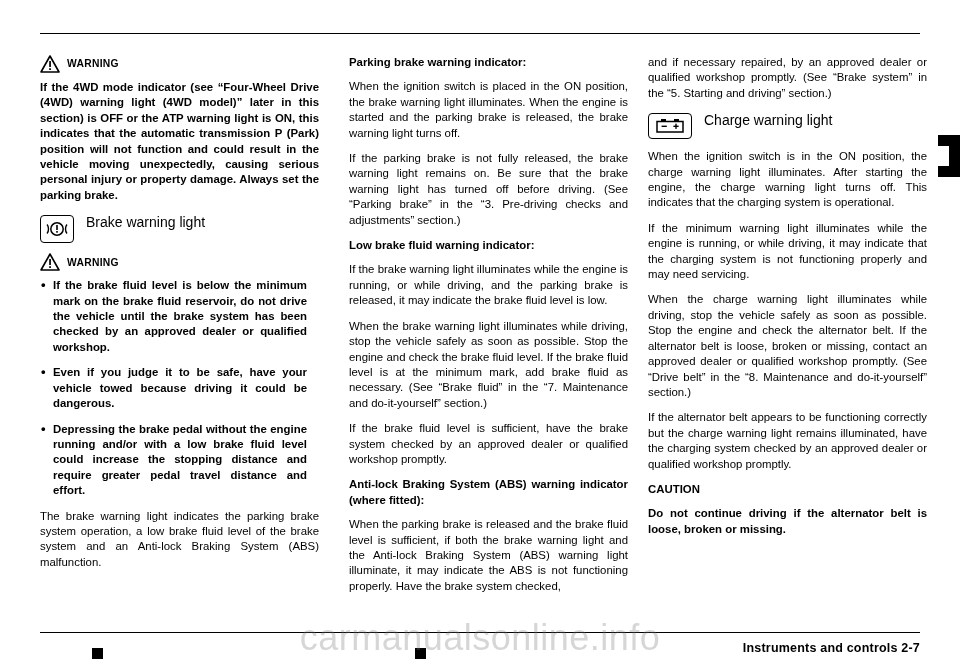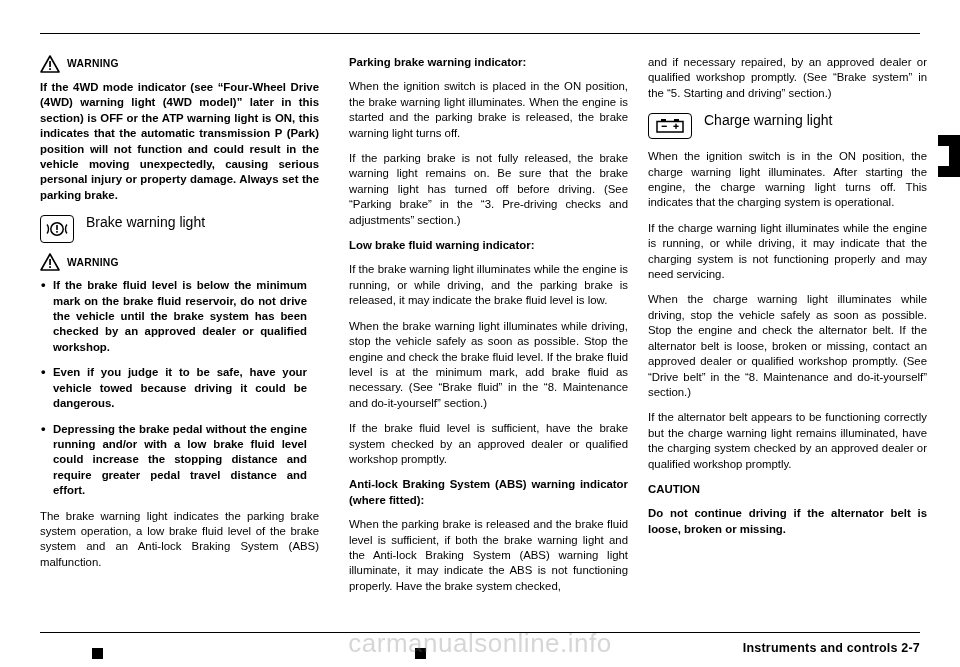--- a/index.html
+++ b/index.html
@@ -160,21 +160,21 @@
     letter-spacing: 0.2px;
   }
   .footer .pg { }
 
   .watermark {
     position: absolute;
     left: 0;
     right: 0;
     bottom: 8px;
     text-align: center;
-    font-size: 26px;
+    font-size: 36px;
     color: rgba(120,120,120,0.30);
     letter-spacing: 0.5px;
     pointer-events: none;
     font-family: "Liberation Sans", sans-serif;
   }
 </style>
 </head>
 <body>
 
 <div class="page">
@@ -235,21 +235,21 @@
 
       <p>The brake warning light indicates the parking brake system operation, a low brake fluid level of the brake system and an Anti-lock Braking System (ABS) malfunction.</p>
     </div>
 
     <div class="col col2">
       <p class="subhead">Parking brake warning indicator:</p>
       <p>When the ignition switch is placed in the ON position, the brake warning light illuminates. When the engine is started and the parking brake is released, the brake warning light turns off.</p>
       <p>If the parking brake is not fully released, the brake warning light remains on. Be sure that the brake warning light has turned off before driving. (See “Parking brake” in the “3. Pre-driving checks and adjustments” section.)</p>
       <p class="subhead">Low brake fluid warning indicator:</p>
       <p>If the brake warning light illuminates while the engine is running, or while driving, and the parking brake is released, it may indicate the brake fluid level is low.</p>
-      <p>When the brake warning light illuminates while driving, stop the vehicle safely as soon as possible. Stop the engine and check the brake fluid level. If the brake fluid level is at the minimum mark, add brake fluid as necessary. (See “Brake fluid” in the “8. Maintenance and do-it-yourself” section.)</p>
+      <p>When the brake warning light illuminates while driving, stop the vehicle safely as soon as possible. Stop the engine and check the brake fluid level. If the brake fluid level is at the minimum mark, add brake fluid as necessary. (See “Brake fluid” in the “7. Maintenance and do-it-yourself” section.)</p>
       <p>If the brake fluid level is sufficient, have the brake system checked by an approved dealer or qualified workshop promptly.</p>
       <p class="subhead">Anti-lock Braking System (ABS) warning indicator (where fitted):</p>
       <p>When the parking brake is released and the brake fluid level is sufficient, if both the brake warning light and the Anti-lock Braking System (ABS) warning light illuminate, it may indicate the ABS is not functioning properly. Have the brake system checked,</p>
     </div>
 
     <div class="col col3">
       <p>and if necessary repaired, by an approved dealer or qualified workshop promptly. (See “Brake system” in the “5. Starting and driving” section.)</p>
 
       <div class="iconrow">
         <span class="icon-box batt">
@@ -259,21 +259,21 @@
             <rect x="20" y="2" width="5" height="2.5" fill="#000"></rect>
             <rect x="7.6" y="8.6" width="5.2" height="1.4" fill="#000"></rect>
             <rect x="19.4" y="8.6" width="5.2" height="1.4" fill="#000"></rect>
             <rect x="21.3" y="6.7" width="1.4" height="5.2" fill="#000"></rect>
           </svg>
         </span>
         <span class="title">Charge warning light</span>
       </div>
 
       <p>When the ignition switch is in the ON position, the charge warning light illuminates. After starting the engine, the charge warning light turns off. This indicates that the charging system is operational.</p>
-      <p>If the charge warning light illuminates while the engine is running, or while driving, it may indicate that the charging system is not functioning properly and may need servicing.</p>
+      <p>If the minimum warning light illuminates while the engine is running, or while driving, it may indicate that the charging system is not functioning properly and may need servicing.</p>
       <p>When the charge warning light illuminates while driving, stop the vehicle safely as soon as possible. Stop the engine and check the alternator belt. If the alternator belt is loose, broken or missing, contact an approved dealer or qualified workshop promptly. (See “Drive belt” in the “8. Maintenance and do-it-yourself” section.)</p>
       <p>If the alternator belt appears to be functioning correctly but the charge warning light remains illuminated, have the charging system checked by an approved dealer or qualified workshop promptly.</p>
       <p class="bold tight">CAUTION</p>
       <p class="bold">Do not continue driving if the alternator belt is loose, broken or missing.</p>
     </div>
 
   </div>
 
   <div class="footer">
     <span>Instruments and controls</span>

